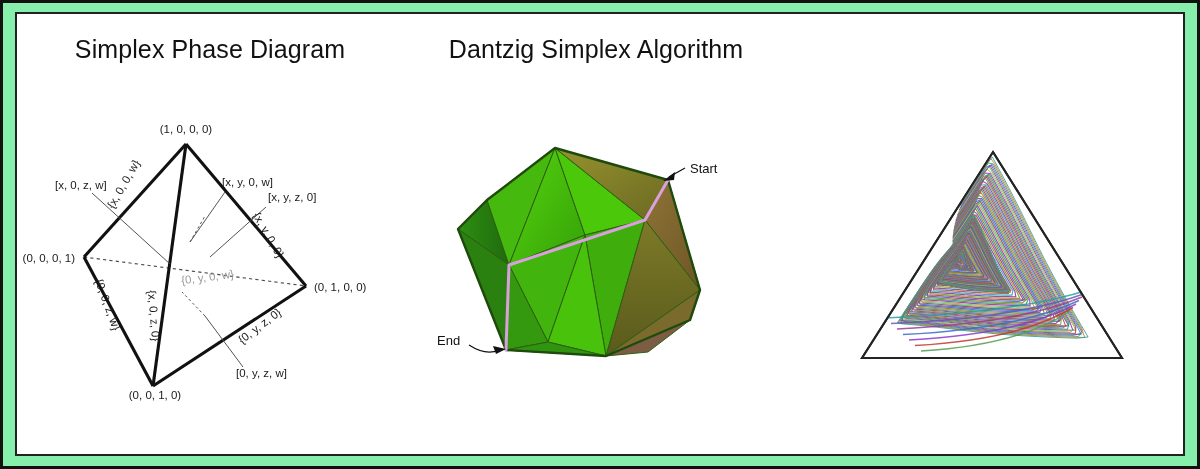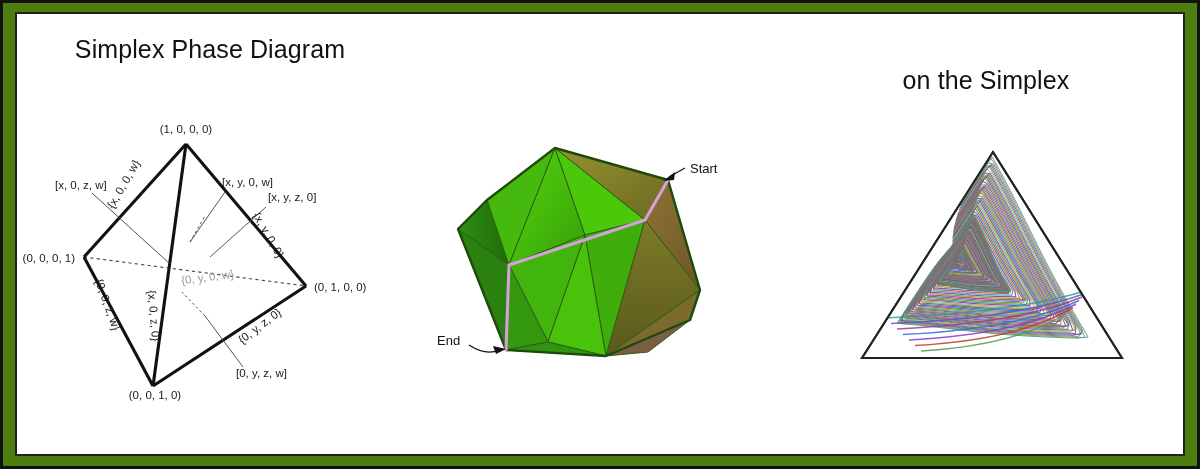--- a/index.html
+++ b/index.html
@@ -8,21 +8,21 @@
     padding: 0;
     background: #ffffff;
   }
   body {
     font-family: "Liberation Sans", sans-serif;
   }
   #figure-root {
     position: relative;
     width: 1200px;
     height: 469px;
-    background: #4d7c0f;
+    background: #86efac;
     box-sizing: border-box;
     overflow: hidden;
   }
   
   .outer-frame {
     position: absolute;
     left: 0; top: 0;
     width: 1200px; height: 469px;
     box-sizing: border-box;
     border: 3px solid #111111;
@@ -82,25 +82,27 @@
 
 <div id="figure-root">
 
   <div class="inner-frame"></div>
   <div class="outer-frame"></div>
 
   <div class="panel" id="panel-1">
     <div class="panel-title">Simplex Phase Diagram</div>
   </div>
 
+  <div class="panel" id="panel-2">
+    <div class="panel-title">Dantzig Simplex Algorithm</div>
+  </div>
 
   <div class="panel" id="panel-3">
     <div class="panel-title">
       <br>
-      <span>on the Simplex</span>
     </div>
   </div>
 
   <svg id="graphics" width="1200" height="469" viewBox="0 0 1200 469" style="position:absolute;left:0;top:0;">
 
     <g>
 
       <path class="edge-dashed" d="M 84 257 L 306 286"></path>
 
       <path class="edge-solid" d="M 186 144 L 84 257"></path>

